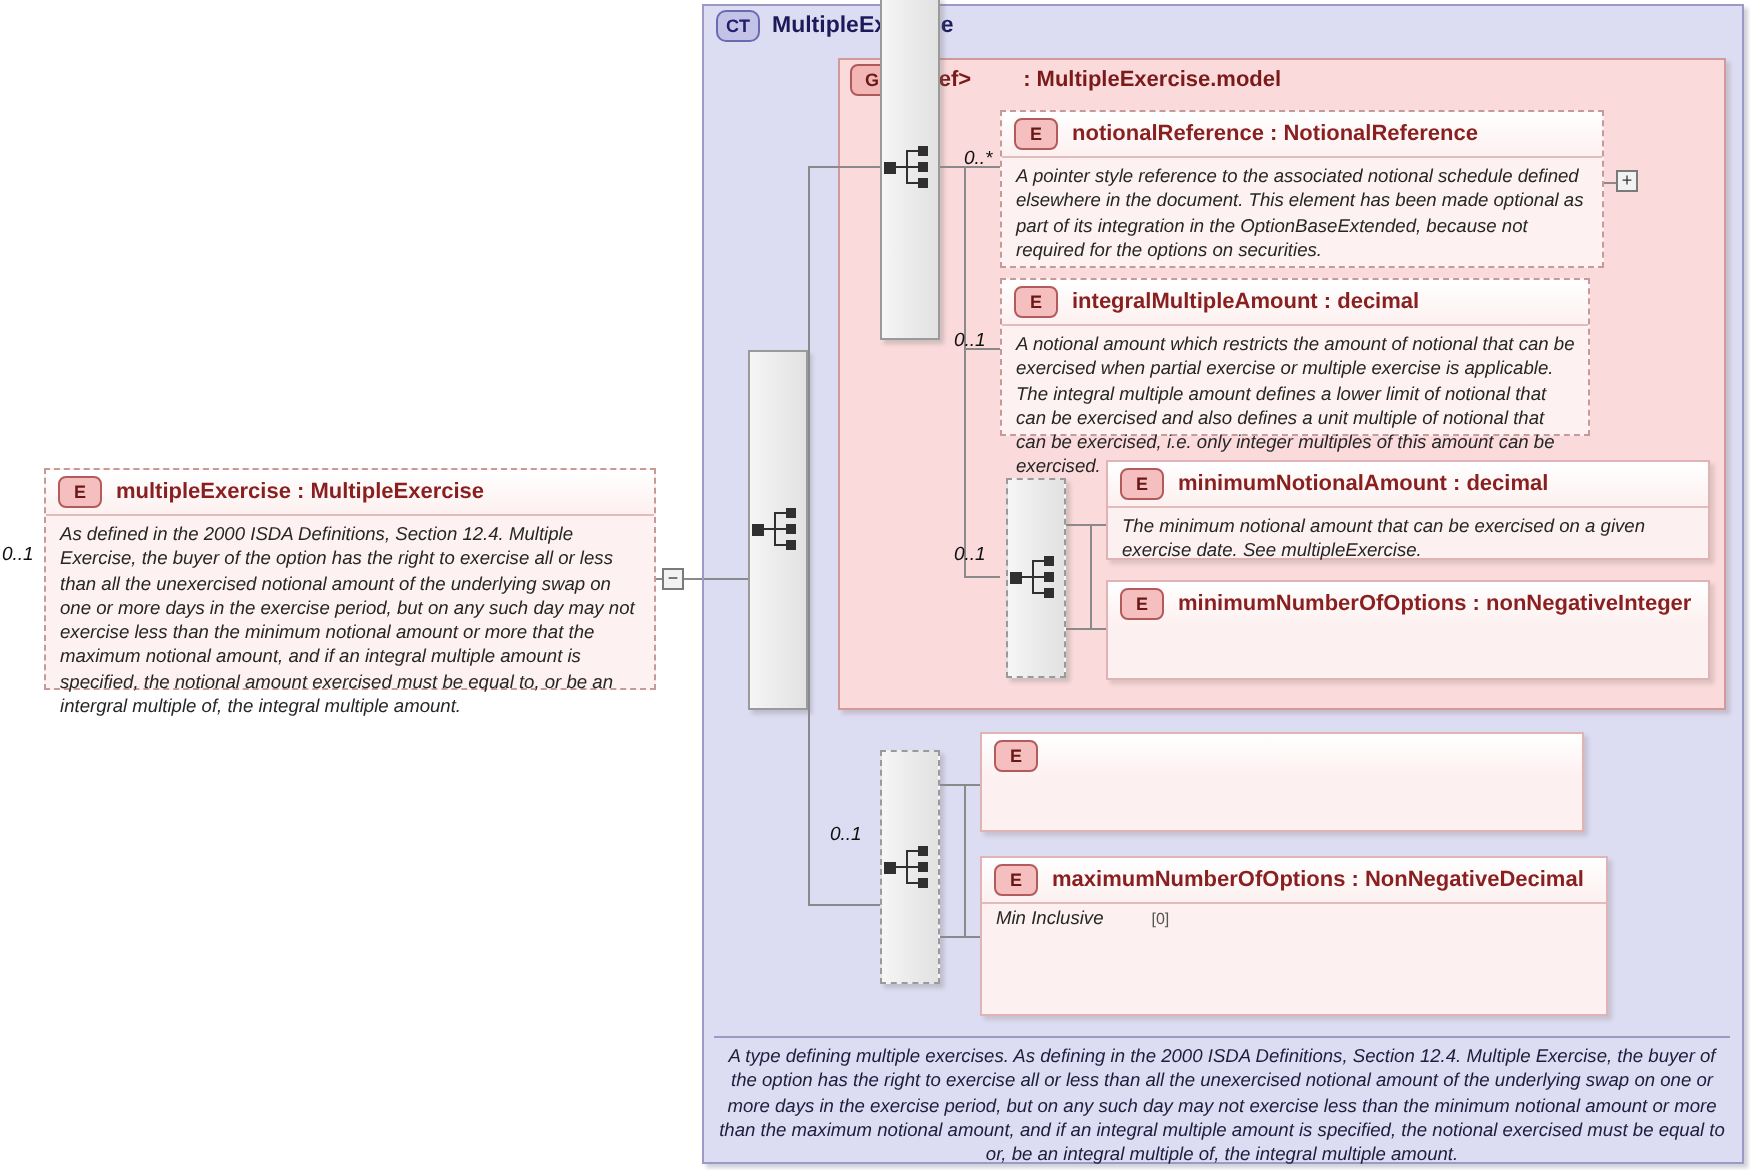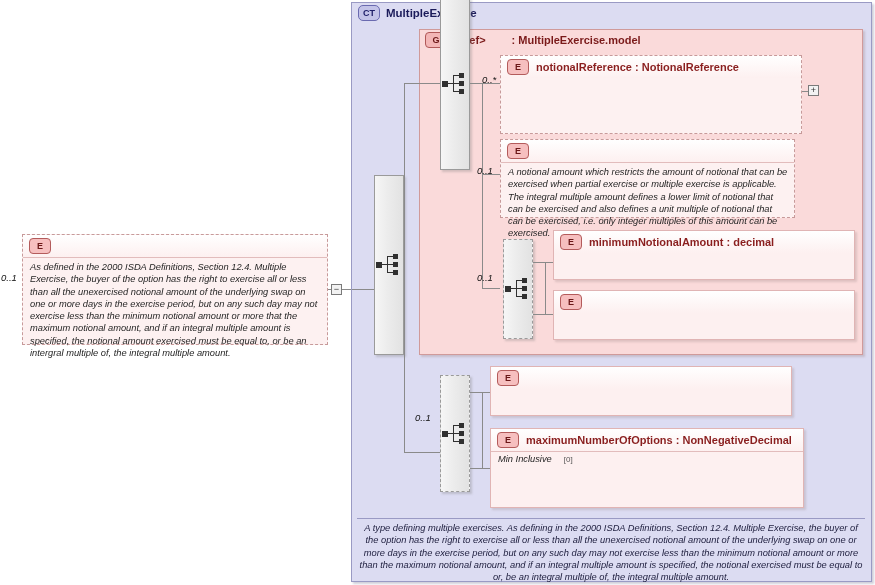--- a/index.html
+++ b/index.html
@@ -118,21 +118,21 @@
     font-style: italic;
     color: #262626;
     line-height: 1.32;
   }
   .elem-facet {
     border-top: 1px solid #e2bcbc;
     padding: 2px 6px 2px 7px;
     font-size: 9.3px;
     font-style: italic;
     color: #262626;
-    display: flex; align-items: baseline; gap: 12px;
+    display: flex; align-items: baseline; gap: 24px;
   }
   .facet-val { font-style: normal; font-size: 8px; color: #555; vertical-align: super; }
 
   
   .occ {
     font-size: 9.5px; font-style: italic; color: #101010;
     white-space: nowrap;
   }
 
   
@@ -158,20 +158,21 @@
     line-height: 1.33;
     text-align: center;
   }
 </style>
 </head>
 <body>
 
 <div class="abs elem dashed" id="left-elem" style="left:22px; top:234px; width:306px; height:111px;">
   <div class="elem-title">
     <span class="badge badge-e">E</span>
+    <span class="elem-name">multipleExercise : MultipleExercise</span>
   </div>
   <div class="elem-doc">As defined in the 2000 ISDA Definitions, Section 12.4. Multiple Exercise, the buyer of the option has the right to exercise all or less than all the unexercised notional amount of the underlying swap on one or more days in the exercise period, but on any such day may not exercise less than the minimum notional amount or more that the maximum notional amount, and if an integral multiple amount is specified, the notional amount exercised must be equal to, or be an intergral multiple of, the integral multiple amount.</div>
 </div>
 <div class="abs occ" style="left:1px; top:272px;">0..1</div>
 
 <div class="abs line-h" style="left:328px; top:289px; width:10px;"></div>
 <div class="abs expander" style="left:331px; top:284px;">−</div>
 <div class="abs line-h" style="left:342px; top:289px; width:10px;"></div>
 
 <div class="abs" id="ct-container"></div>
@@ -230,27 +231,29 @@
 
 <div class="abs occ" style="left:482px; top:74px;">0..*</div>
 <div class="abs occ" style="left:477px; top:165px;">0..1</div>
 <div class="abs occ" style="left:477px; top:272px;">0..1</div>
 
 <div class="abs elem dashed" style="left:500px; top:55px; width:302px; height:79px;">
   <div class="elem-title">
     <span class="badge badge-e">E</span>
     <span class="elem-name">notionalReference : NotionalReference</span>
   </div>
+  <div class="elem-doc">A pointer style reference to the associated notional schedule defined elsewhere in the document. This element has been made optional as part of its integration in the OptionBaseExtended, because not required for the options on securities.</div>
 </div>
 <div class="abs line-h" style="left:802px; top:91px; width:8px;"></div>
 <div class="abs expander" style="left:808px; top:85px;">+</div>
 
 <div class="abs elem dashed" style="left:500px; top:139px; width:295px; height:79px;">
   <div class="elem-title">
     <span class="badge badge-e">E</span>
+    <span class="elem-name">integralMultipleAmount : decimal</span>
   </div>
   <div class="elem-doc">A notional amount which restricts the amount of notional that can be exercised when partial exercise or multiple exercise is applicable. The integral multiple amount defines a lower limit of notional that can be exercised and also defines a unit multiple of notional that can be exercised, i.e. only integer multiples of this amount can be exercised.</div>
 </div>
 
 <div class="abs compositor dashed" id="min-seq" style="left:503px; top:239px; width:30px; height:100px;">
   <div class="seq-glyph">
     <i style="left:0px; top:8px; width:6px; height:6px;"></i>
     <i style="left:6px; top:10px; width:5px; height:1px;"></i>
     <i style="left:11px; top:2px; width:1px; height:17px;"></i>
     <i style="left:12px; top:2px; width:5px; height:1px;"></i>
@@ -263,25 +266,27 @@
 </div>
 <div class="abs line-h" style="left:533px; top:262px; width:20px;"></div>
 <div class="abs line-h" style="left:533px; top:314px; width:20px;"></div>
 <div class="abs line-v" style="left:545px; top:262px; height:52px;"></div>
 
 <div class="abs elem" style="left:553px; top:230px; width:302px; height:50px;">
   <div class="elem-title">
     <span class="badge badge-e">E</span>
     <span class="elem-name">minimumNotionalAmount : decimal</span>
   </div>
+  <div class="elem-doc">The minimum notional amount that can be exercised on a given exercise date. See multipleExercise.</div>
 </div>
 
 <div class="abs elem" style="left:553px; top:290px; width:302px; height:50px;">
   <div class="elem-title">
     <span class="badge badge-e">E</span>
+    <span class="elem-name">minimumNumberOfOptions : nonNegativeInteger</span>
   </div>
 </div>
 
 <div class="abs compositor dashed" id="max-seq" style="left:440px; top:375px; width:30px; height:117px;">
   <div class="seq-glyph">
     <i style="left:0px; top:8px; width:6px; height:6px;"></i>
     <i style="left:6px; top:10px; width:5px; height:1px;"></i>
     <i style="left:11px; top:2px; width:1px; height:17px;"></i>
     <i style="left:12px; top:2px; width:5px; height:1px;"></i>
     <i style="left:12px; top:10px; width:5px; height:1px;"></i>

